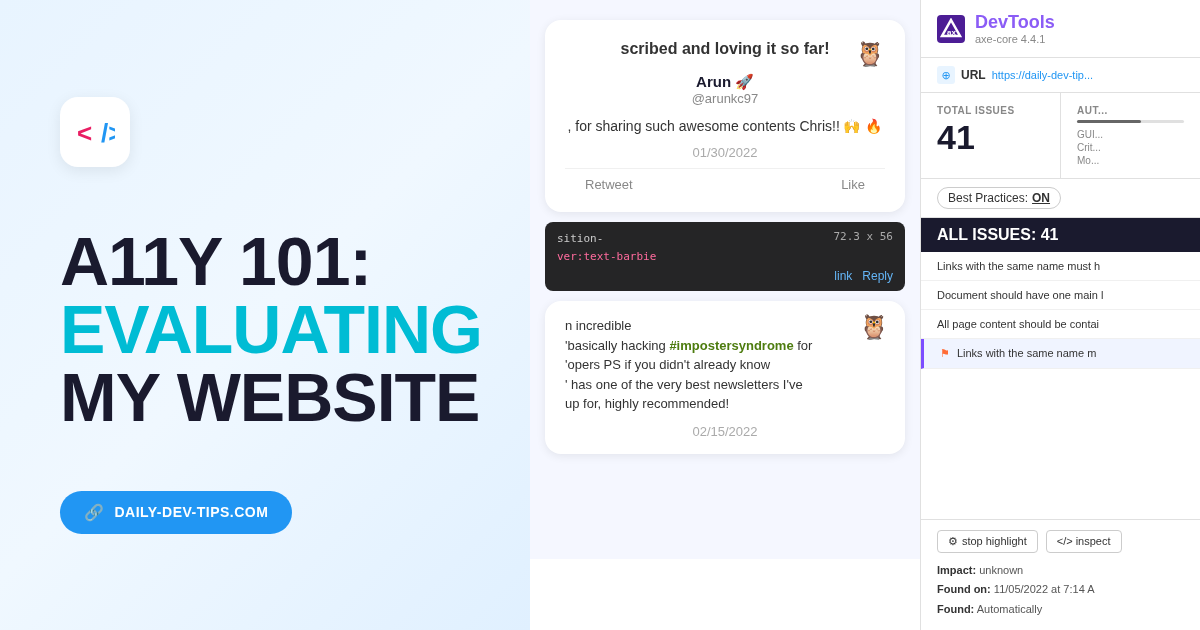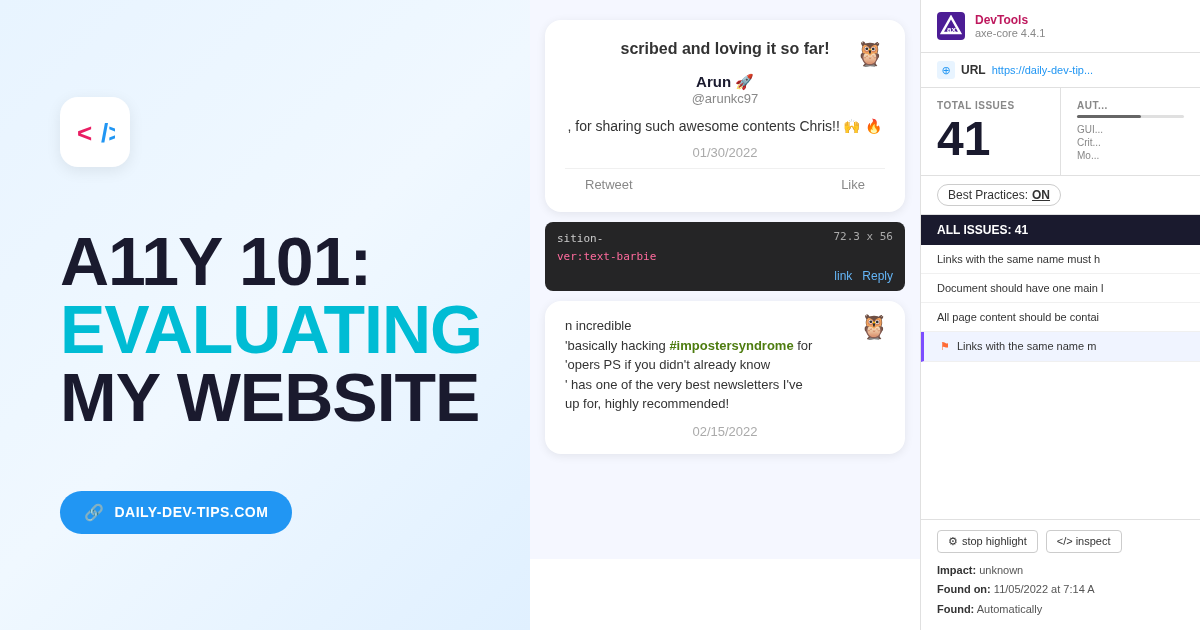--- a/index.html
+++ b/index.html
@@ -271,22 +271,22 @@
       justify-content: center;
       font-size: 10px;
       font-weight: 900;
       color: white;
     }
 
     .devtools-title-block {}
 
     .devtools-name {
       font-weight: 700;
-      font-size: 12px;
-      color: #be185d;
+      font-size: 18px;
+      color: #8b5cf6;
     }
 
     .devtools-version {
       font-size: 11px;
       color: #888;
     }
 
     .devtools-url-row {
       padding: 8px 16px;
       border-bottom: 1px solid #e0e0e0;
@@ -339,21 +339,21 @@
     .stat-label {
       font-size: 10px;
       font-weight: 600;
       color: #888;
       text-transform: uppercase;
       letter-spacing: 0.5px;
       margin-bottom: 4px;
     }
 
     .stat-number {
-      font-size: 48px;
+      font-size: 34px;
       font-weight: 900;
       color: #1a1a2e;
       line-height: 1;
     }
 
     .stat-sub {
       font-size: 10px;
       color: #888;
       margin-top: 2px;
     }
@@ -391,21 +391,21 @@
     .best-practices-badge .on {
       font-weight: 700;
       color: #333;
       text-decoration: underline;
     }
 
     .all-issues-header {
       padding: 8px 16px;
       background: #1a1a2e;
       color: white;
-      font-size: 12px;
+      font-size: 16px;
       font-weight: 700;
     }
 
     .issue-list {
       flex: 1;
       overflow: hidden;
     }
 
     .issue-item {
       padding: 8px 16px;

